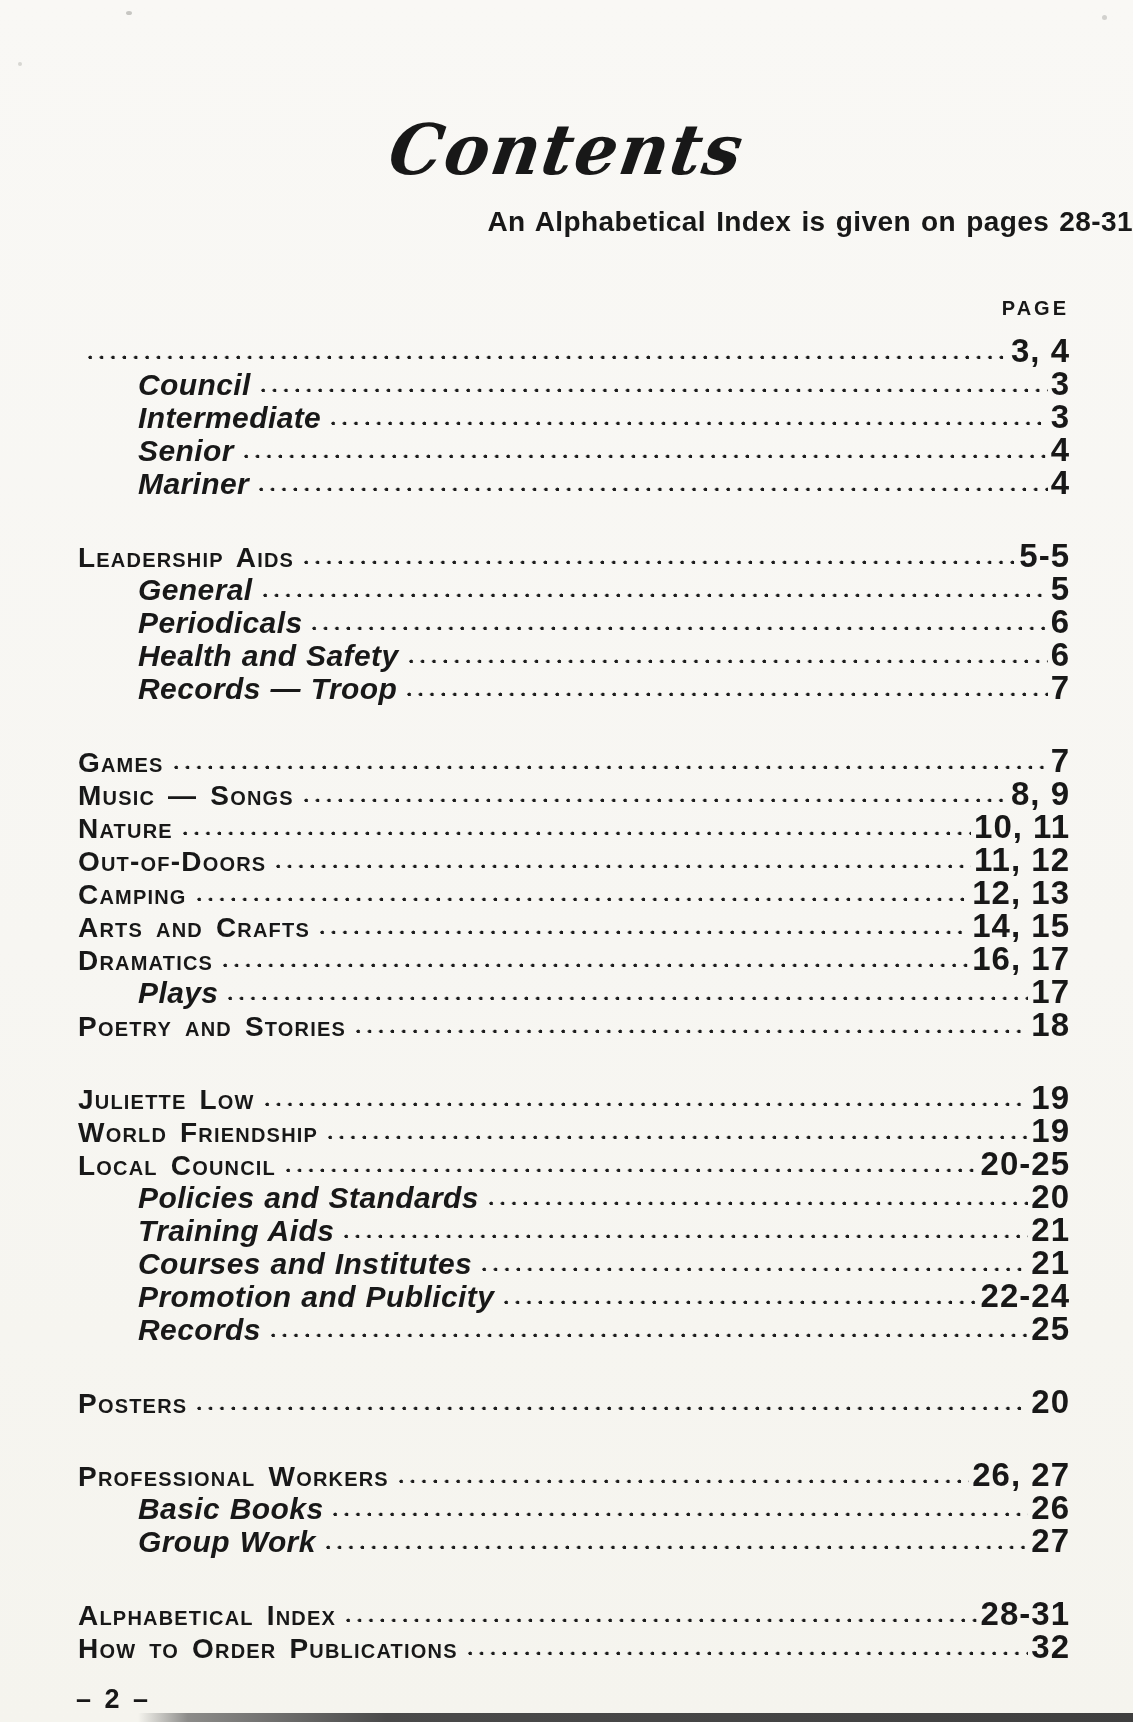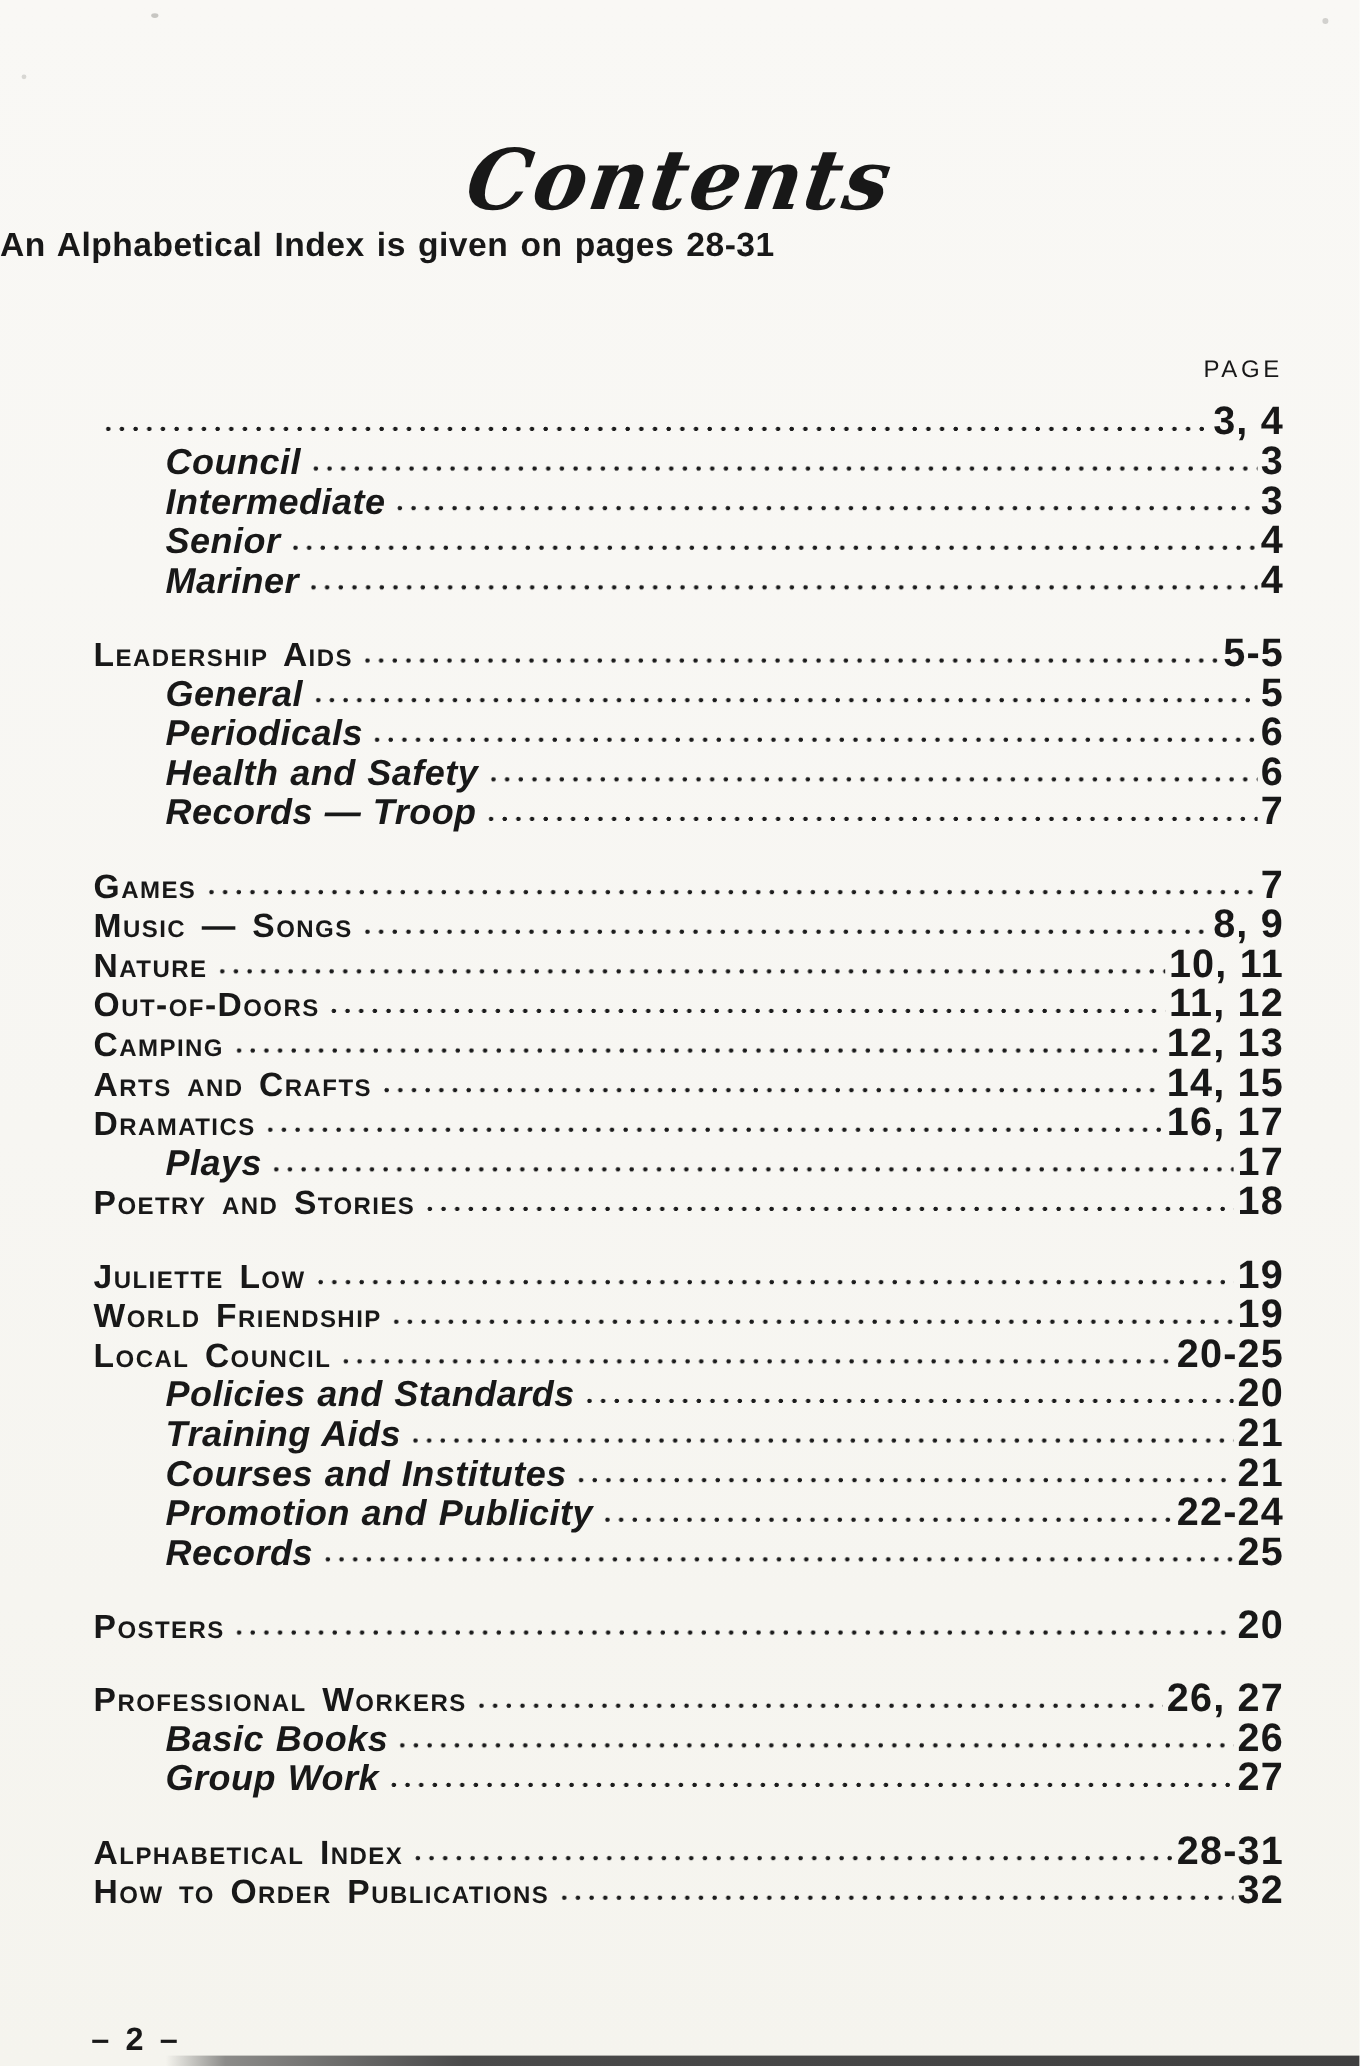--- a/index.html
+++ b/index.html
@@ -13,31 +13,31 @@
   }
   .title {
     position:absolute; top:110px; left:0; width:100%;
     text-align:center;
     font-family:"DejaVu Serif", serif;
     font-style:italic; font-weight:700;
     font-size:67px; letter-spacing:2px;
   }
   .title .tilt { display:inline-block; transform:skewX(-9deg) scaleY(1.04); }
   .subtitle {
-    position:absolute; top:188px; left:0; width:100%;
-    text-align:left;
+    position:absolute; top:206px; left:0; width:100%;
+    text-align:right;
     font-size:28px; font-weight:700; letter-spacing:0.4px; word-spacing:2px;
   }
   .page-label {
     position:absolute; top:297px; right:64px;
-    font-size:20px; font-weight:400; letter-spacing:3px;
+    font-size:20px; font-weight:700; letter-spacing:3px;
   }
   .toc { position:absolute; top:334px; left:78px; right:63px; }
   .row { display:flex; align-items:baseline; height:33px; }
-  .row.group-start { margin-top:28px; }
+  .row.group-start { margin-top:40px; }
   .label {
     white-space:nowrap;
     font-size:28px; font-weight:700;
     font-variant:small-caps;
     letter-spacing:1.2px; word-spacing:4px;
     line-height:33px;
   }
   .row.sub .label {
     font-variant:normal; font-style:italic;
     font-size:30px; letter-spacing:0.4px; word-spacing:1px;

